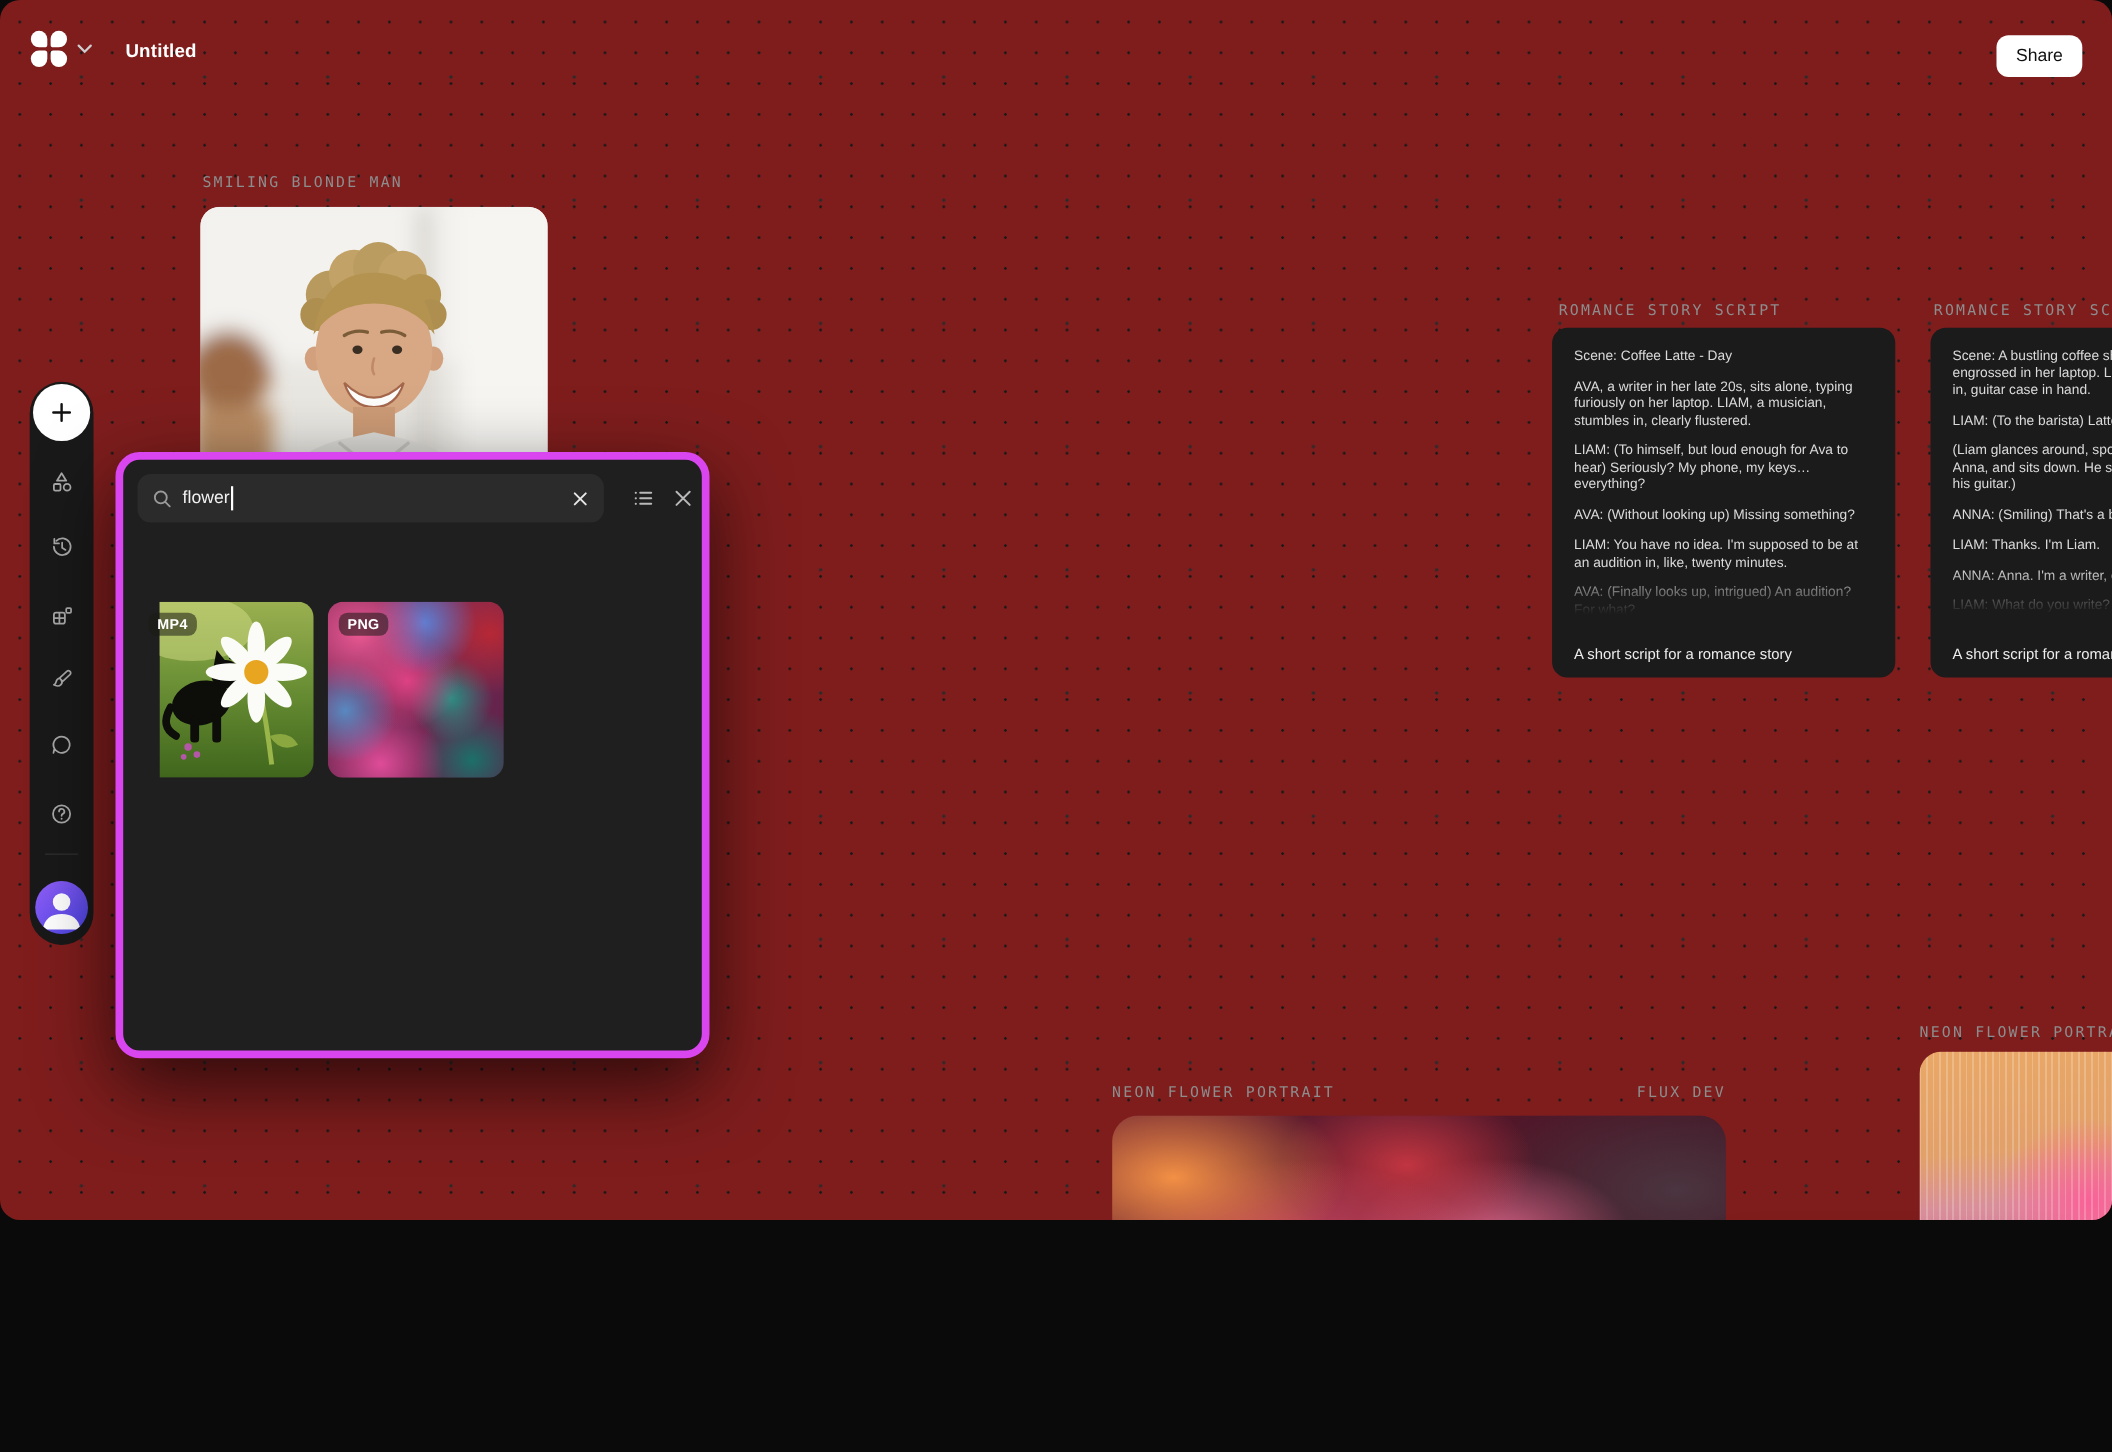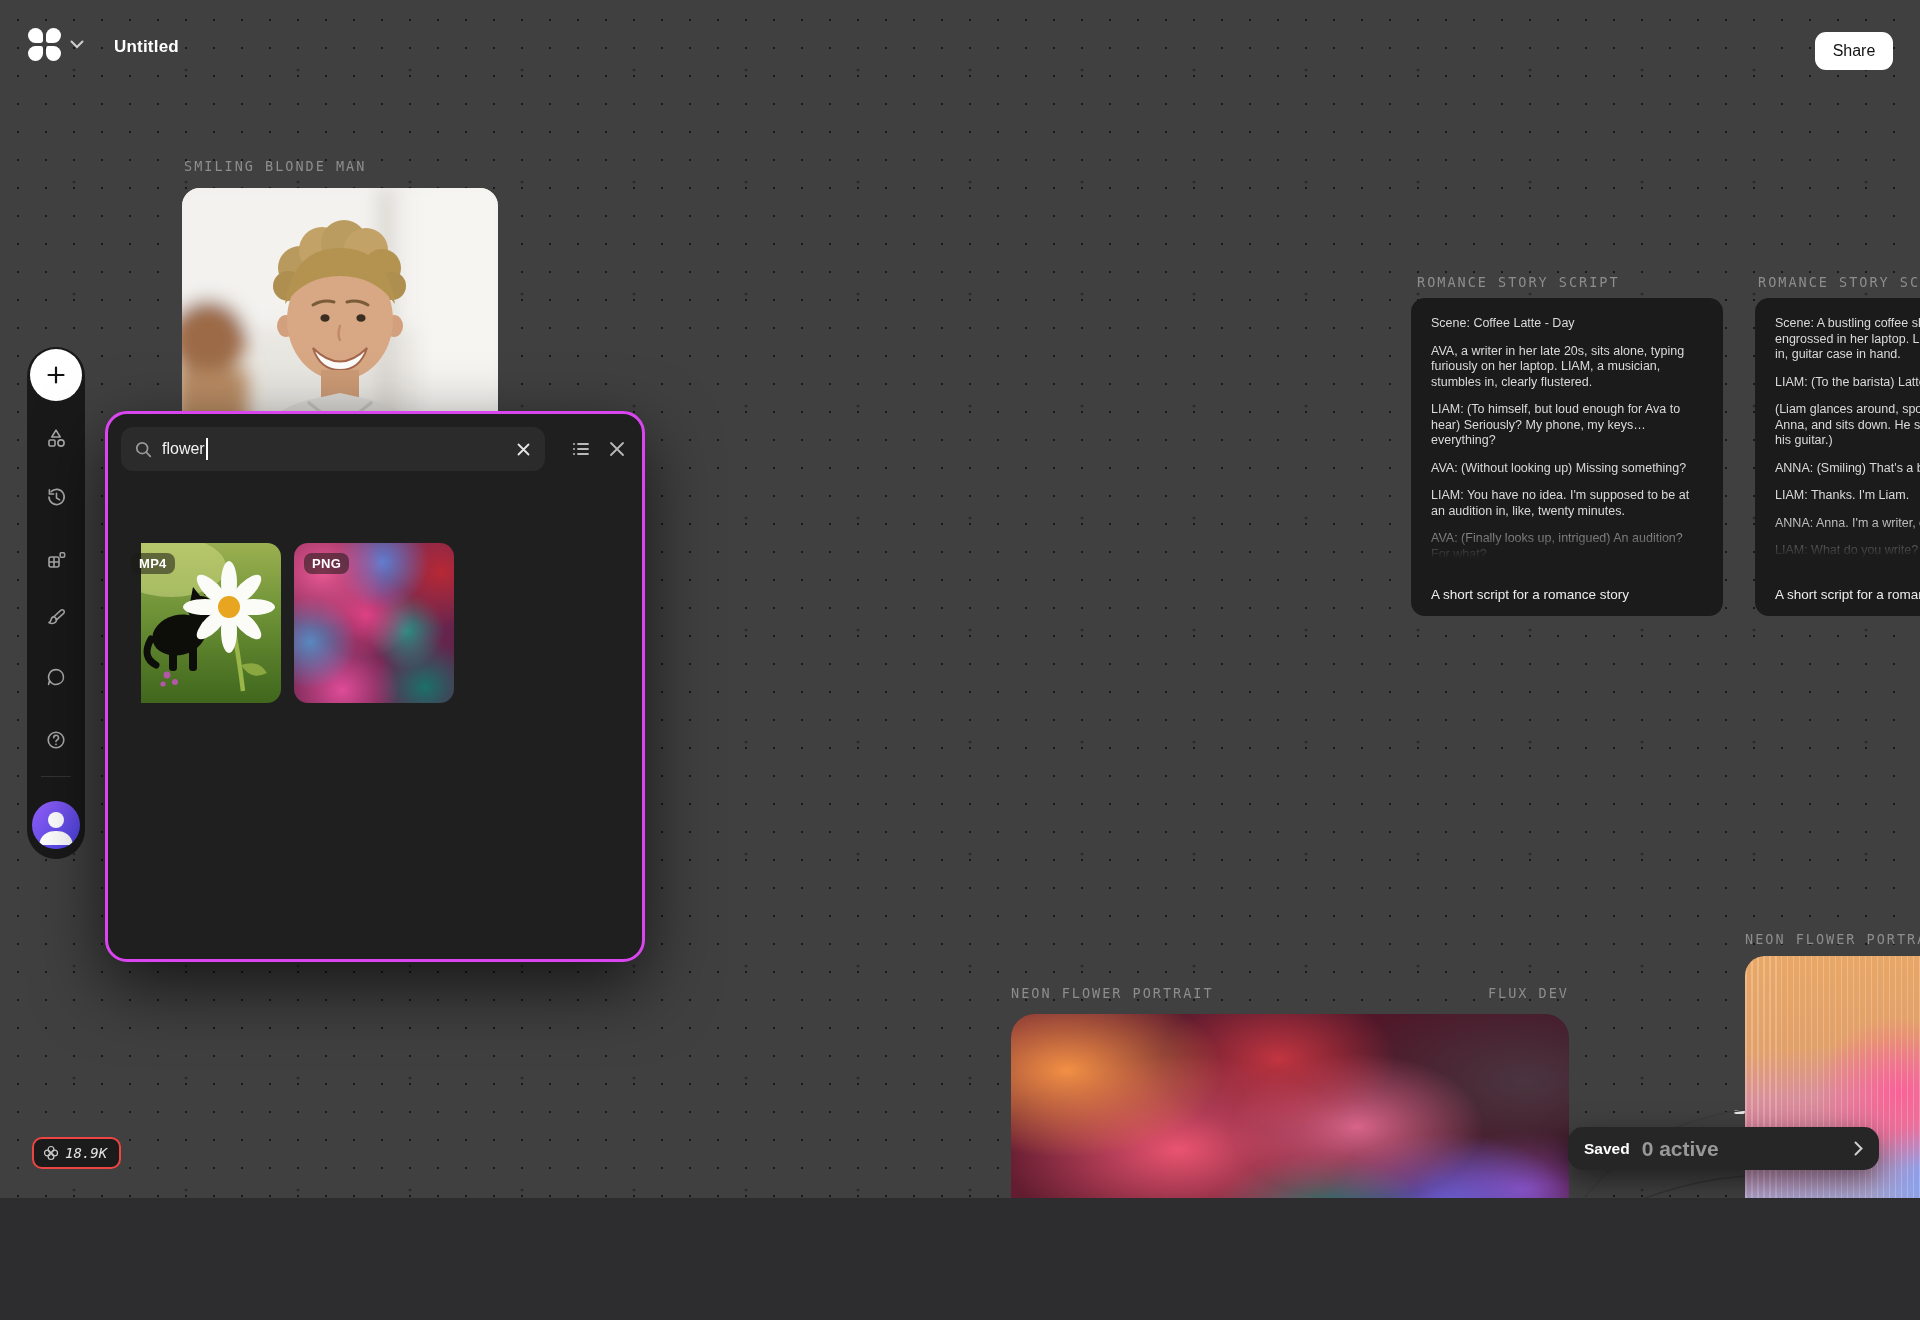--- a/index.html
+++ b/index.html
@@ -1,18 +1,18 @@
 <!DOCTYPE html>
 <html><head>
 <meta charset="utf-8">
 <style>
   * { margin:0; padding:0; box-sizing:border-box; }
   html,body { width:1920px; height:1320px; overflow:hidden; background:#0a0a0a;
               font-family:"Liberation Sans", sans-serif; }
-  .stage { position:relative; width:1920px; height:1320px; background:#404040; overflow:hidden; }
+  .stage { position:relative; width:1920px; height:1109px; background:#7f1d1d; overflow:hidden;border-radius:18px; }
   .stage::before { content:""; position:absolute; inset:0; pointer-events:none;
     background-image:
       radial-gradient(circle, #2a2a2a 1.2px, transparent 1.7px),
       radial-gradient(circle, #181818 1px, transparent 1.4px);
     background-size:112px 112px, 28px 28px;
     background-position:18px 14px, 4px 6px; }
 
   .mono { font-family:"DejaVu Sans Mono", monospace; }
 
   
@@ -43,21 +43,21 @@
 
   
   .blk-label { position:absolute; color:#8d8d8d; font-size:13.5px; letter-spacing:2px; white-space:nowrap; }
 
   
   .portrait { position:absolute; left:182px; top:188px; width:316px; height:300px;
               border-radius:18px; overflow:hidden; cursor:pointer; }
 
   
   .spanel { position:absolute; left:105px; top:411px; width:540px; height:551px; background:#1f1f1f;
-            border:3px solid #d946ef; border-radius:22px; box-shadow:0 24px 70px rgba(0,0,0,.65); }
+            border:7px solid #d946ef; border-radius:22px; box-shadow:0 24px 70px rgba(0,0,0,.65); }
   .sinput { position:absolute; left:13px; top:13px; width:424px; height:44px; background:#2b2b2b;
             border-radius:12px; display:flex; align-items:center; padding:0 14px; cursor:text; }
   .sinput .q { color:#f2f2f2; font-size:16px; margin-left:10px; }
   .caret { width:2px; height:22px; background:#fff; margin-left:1px; animation:blink 1.1s steps(1) infinite; }
   @keyframes blink { 50% { opacity:0; } }
   .sinput .clr { margin-left:auto; color:#e6e6e6; cursor:pointer; display:flex; }
   .hdr-ic { position:absolute; top:24px; color:#b9b9b9; cursor:pointer; }
   .tabs { position:absolute; left:0; top:69px; width:100%; height:46px; display:flex; align-items:center;
           padding:0 16px; border-bottom:1px solid #262626; }
   .tab { color:#8f8f8f; font-size:15.5px; font-weight:500; padding:8px 13px; border-radius:10px;

